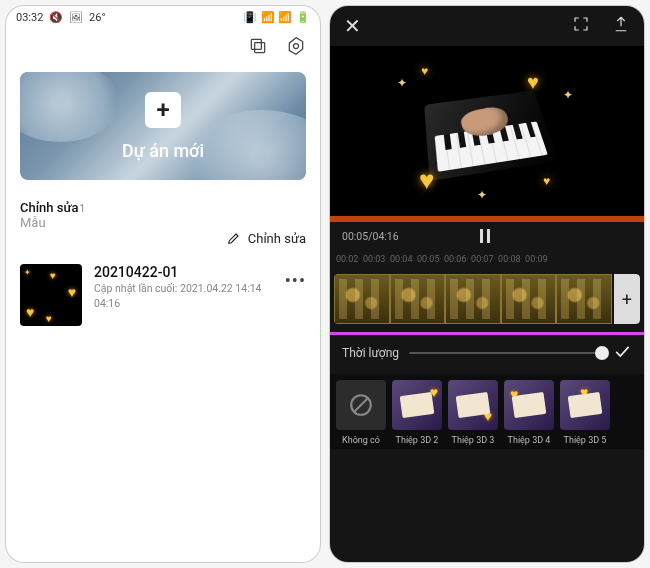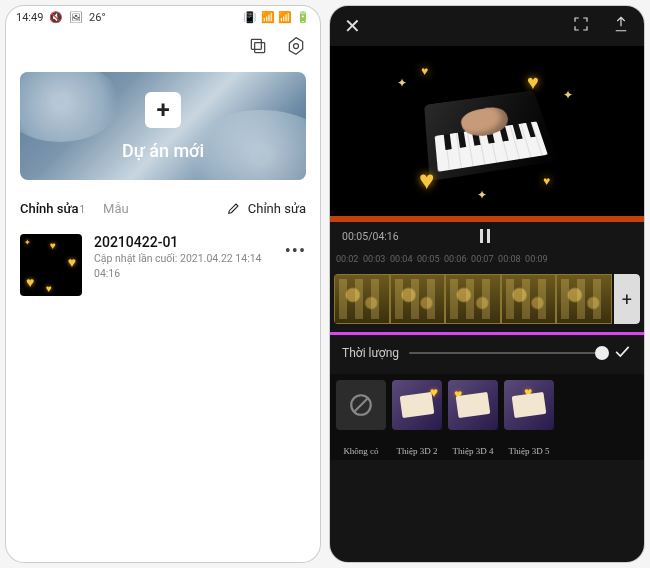--- a/index.html
+++ b/index.html
@@ -17,21 +17,21 @@
   .top-actions svg { width: 20px; height: 20px; stroke: #444; fill: none; stroke-width: 1.5; }
 
   .hero { margin: 4px 14px 14px; height: 108px; border-radius: 8px; background: linear-gradient(135deg,#5a7a9a,#7b96ad 30%,#c8d6e0 55%,#6b8aa5 80%,#4a6684); display: flex; flex-direction: column; align-items: center; justify-content: center; color: #fff; position: relative; overflow: hidden; }
   .hero::before, .hero::after { content:''; position:absolute; border-radius:50%; background: radial-gradient(circle,#e8eff5 10%,#a9bfcf 60%,transparent 80%); opacity:.6; }
   .hero::before { width:120px; height:80px; left:-20px; top:-10px; }
   .hero::after { width:150px; height:90px; right:-30px; bottom:-20px; }
   .hero .plus-btn { width: 36px; height: 36px; background:#fff; border-radius:6px; display:flex; align-items:center; justify-content:center; z-index:1; }
   .hero .plus-btn span { font-size:24px; font-weight:600; color:#222; line-height:1; }
   .hero-label { margin-top:12px; font-size:18px; font-weight:500; z-index:1; }
 
-  .tabs-row { display:flex; align-items:center; padding: 6px 14px 10px; font-size:13px; }
+  .tabs-row { display:flex; padding: 6px 14px 10px; font-size:13px;flex-direction:column; }
   .tab { margin-right: 18px; color:#999; }
   .tab.active { color:#111; font-weight:500; }
   .tab sub { font-size:10px; color:#888; font-weight:400; vertical-align:baseline; margin-left:1px;}
   .edit-btn { margin-left:auto; display:flex; align-items:center; gap:6px; color:#222; font-size:13px; }
   .edit-btn svg { width:16px; height:16px; stroke:#222; fill:none; stroke-width:1.6; }
 
   .project-row { display:flex; align-items:flex-start; padding: 8px 14px; gap:12px; }
   .thumb { width:62px; height:62px; border-radius:4px; background:#000; position:relative; overflow:hidden; flex-shrink:0; }
   .thumb .heart { position:absolute; font-size:14px; color:#f5c642; filter: drop-shadow(0 0 2px #cc8a00);}
   .thumb .h1{ top:6px; left:30px; font-size:10px;} .thumb .h2{ top:20px; right:6px;} .thumb .h3{ bottom:6px; left:6px;} .thumb .h4{ bottom:2px; left:26px; font-size:10px;} .thumb .h5{ top:4px; left:4px; font-size:8px;}
@@ -77,29 +77,29 @@
   .fx-strip { display:flex; gap:6px; padding:6px 0 4px 6px; overflow:hidden; background:#0d0d0d; }
   .fx { width:50px; flex-shrink:0; text-align:center; }
   .fx-thumb { width:50px; height:50px; border-radius:4px; background:#222; position:relative; overflow:hidden; display:flex; align-items:center; justify-content:center;}
   .fx-thumb.none { background:#2c2c2c; }
   .fx-thumb.none svg { width:26px; height:26px; stroke:#888; fill:none; stroke-width:2;}
   .fx-thumb.card { background:linear-gradient(135deg,#5a4a7a,#2a1a4a);}
   .fx-thumb.card::before{content:'♥'; position:absolute; color:#ffce3a; font-size:14px; filter:drop-shadow(0 0 2px #b87a00);}
   .fx-thumb.card::after{content:''; position:absolute; width:32px; height:22px; background:#f2e6d0; border-radius:2px; transform:rotate(-8deg);}
   .fx-thumb.v1::before{bottom:4px; left:18px;} .fx-thumb.v2::before{top:4px; right:4px;} .fx-thumb.v3::before{bottom:6px; right:6px;} .fx-thumb.v4::before{top:6px; left:6px;} .fx-thumb.v5::before{top:4px; left:20px;}
   .fx.selected .fx-thumb { outline:2px solid #4dd0e1; outline-offset:-2px;}
-  .fx-label { font-size:9px; color:#bbb; margin-top:16px; white-space:nowrap; overflow:hidden;font-family:Liberation Serif, serif;}
+  .fx-label { font-size:9px; color:#bbb; margin-top:5px; white-space:nowrap; overflow:hidden;}
 </style>
 </head>
 <body>
 
 <div class="phone phone-left">
   <div class="status-bar">
     <div class="status-left">
-      <span>14:49</span>
+      <span>03:32</span>
       <span>🔇</span>
       <span>🖼</span>
       <span>26°</span>
     </div>
     <div class="status-right">
       <span>📳</span>
       <span>📶</span>
       <span>📶</span>
       <span>🔋</span>
     </div>
@@ -236,20 +236,24 @@
             <path d="M6 18L18 6"></path>
           </svg>
         </div>
       <div class="fx-label">Không có</div>
     </div>
     <div class="fx">
       <div class="fx-thumb card v2"></div>
       <div class="fx-label">Thiệp 3D 2</div>
     </div>
     <div class="fx">
+      <div class="fx-thumb card v3"></div>
+      <div class="fx-label">Thiệp 3D 3</div>
+    </div>
+    <div class="fx">
       <div class="fx-thumb card v4"></div>
       <div class="fx-label">Thiệp 3D 4</div>
     </div>
     <div class="fx">
       <div class="fx-thumb card v5"></div>
       <div class="fx-label">Thiệp 3D 5</div>
     </div>
   </div>
 </div>
 

